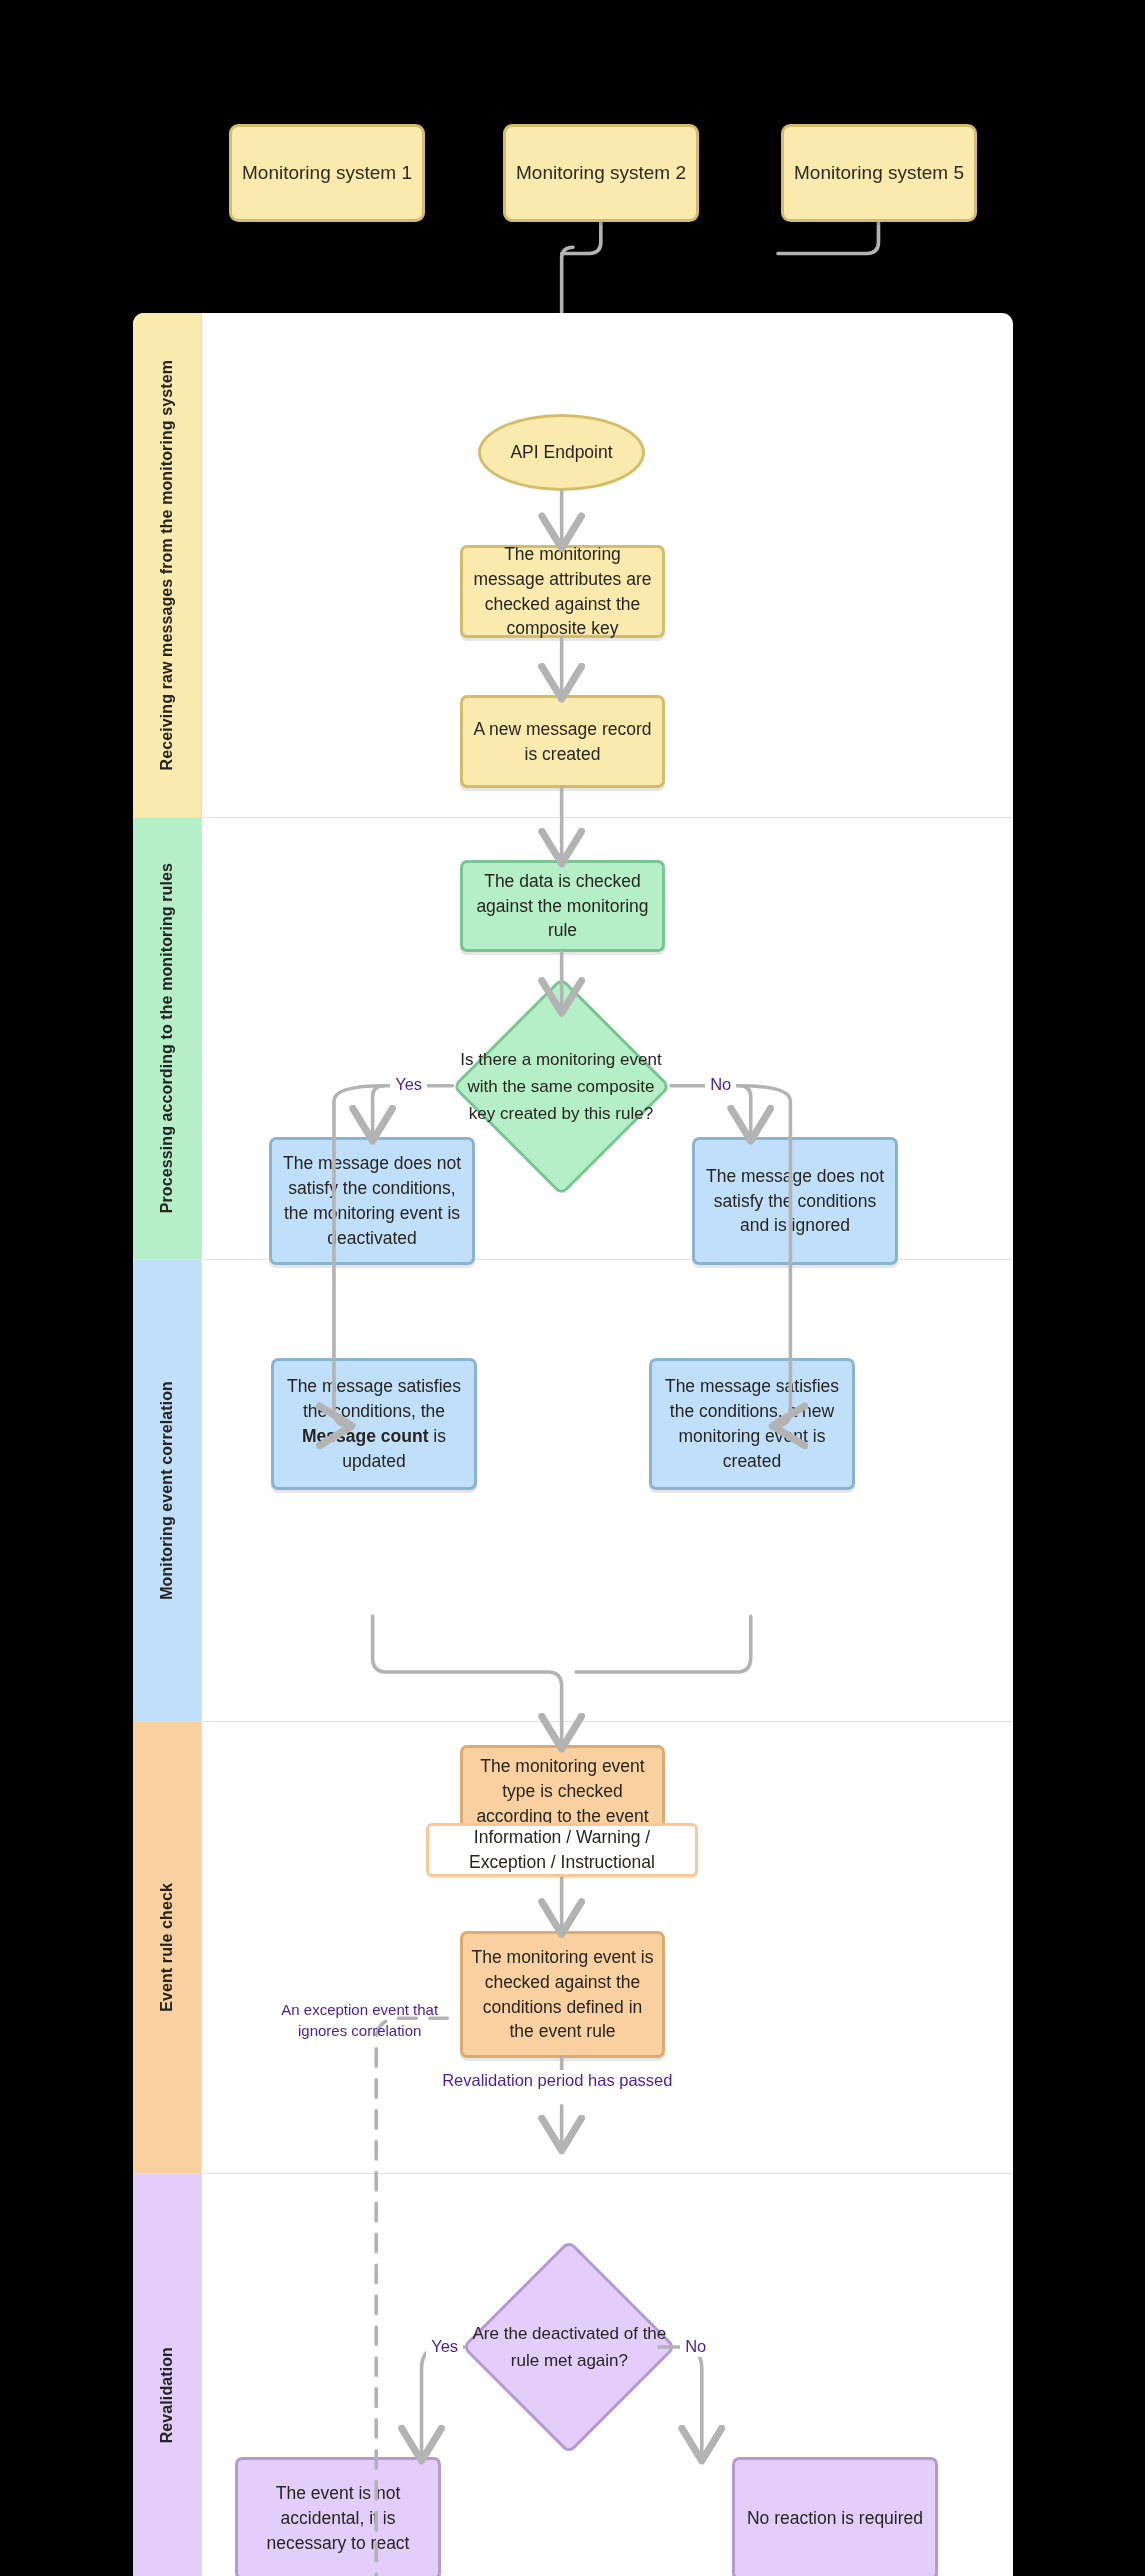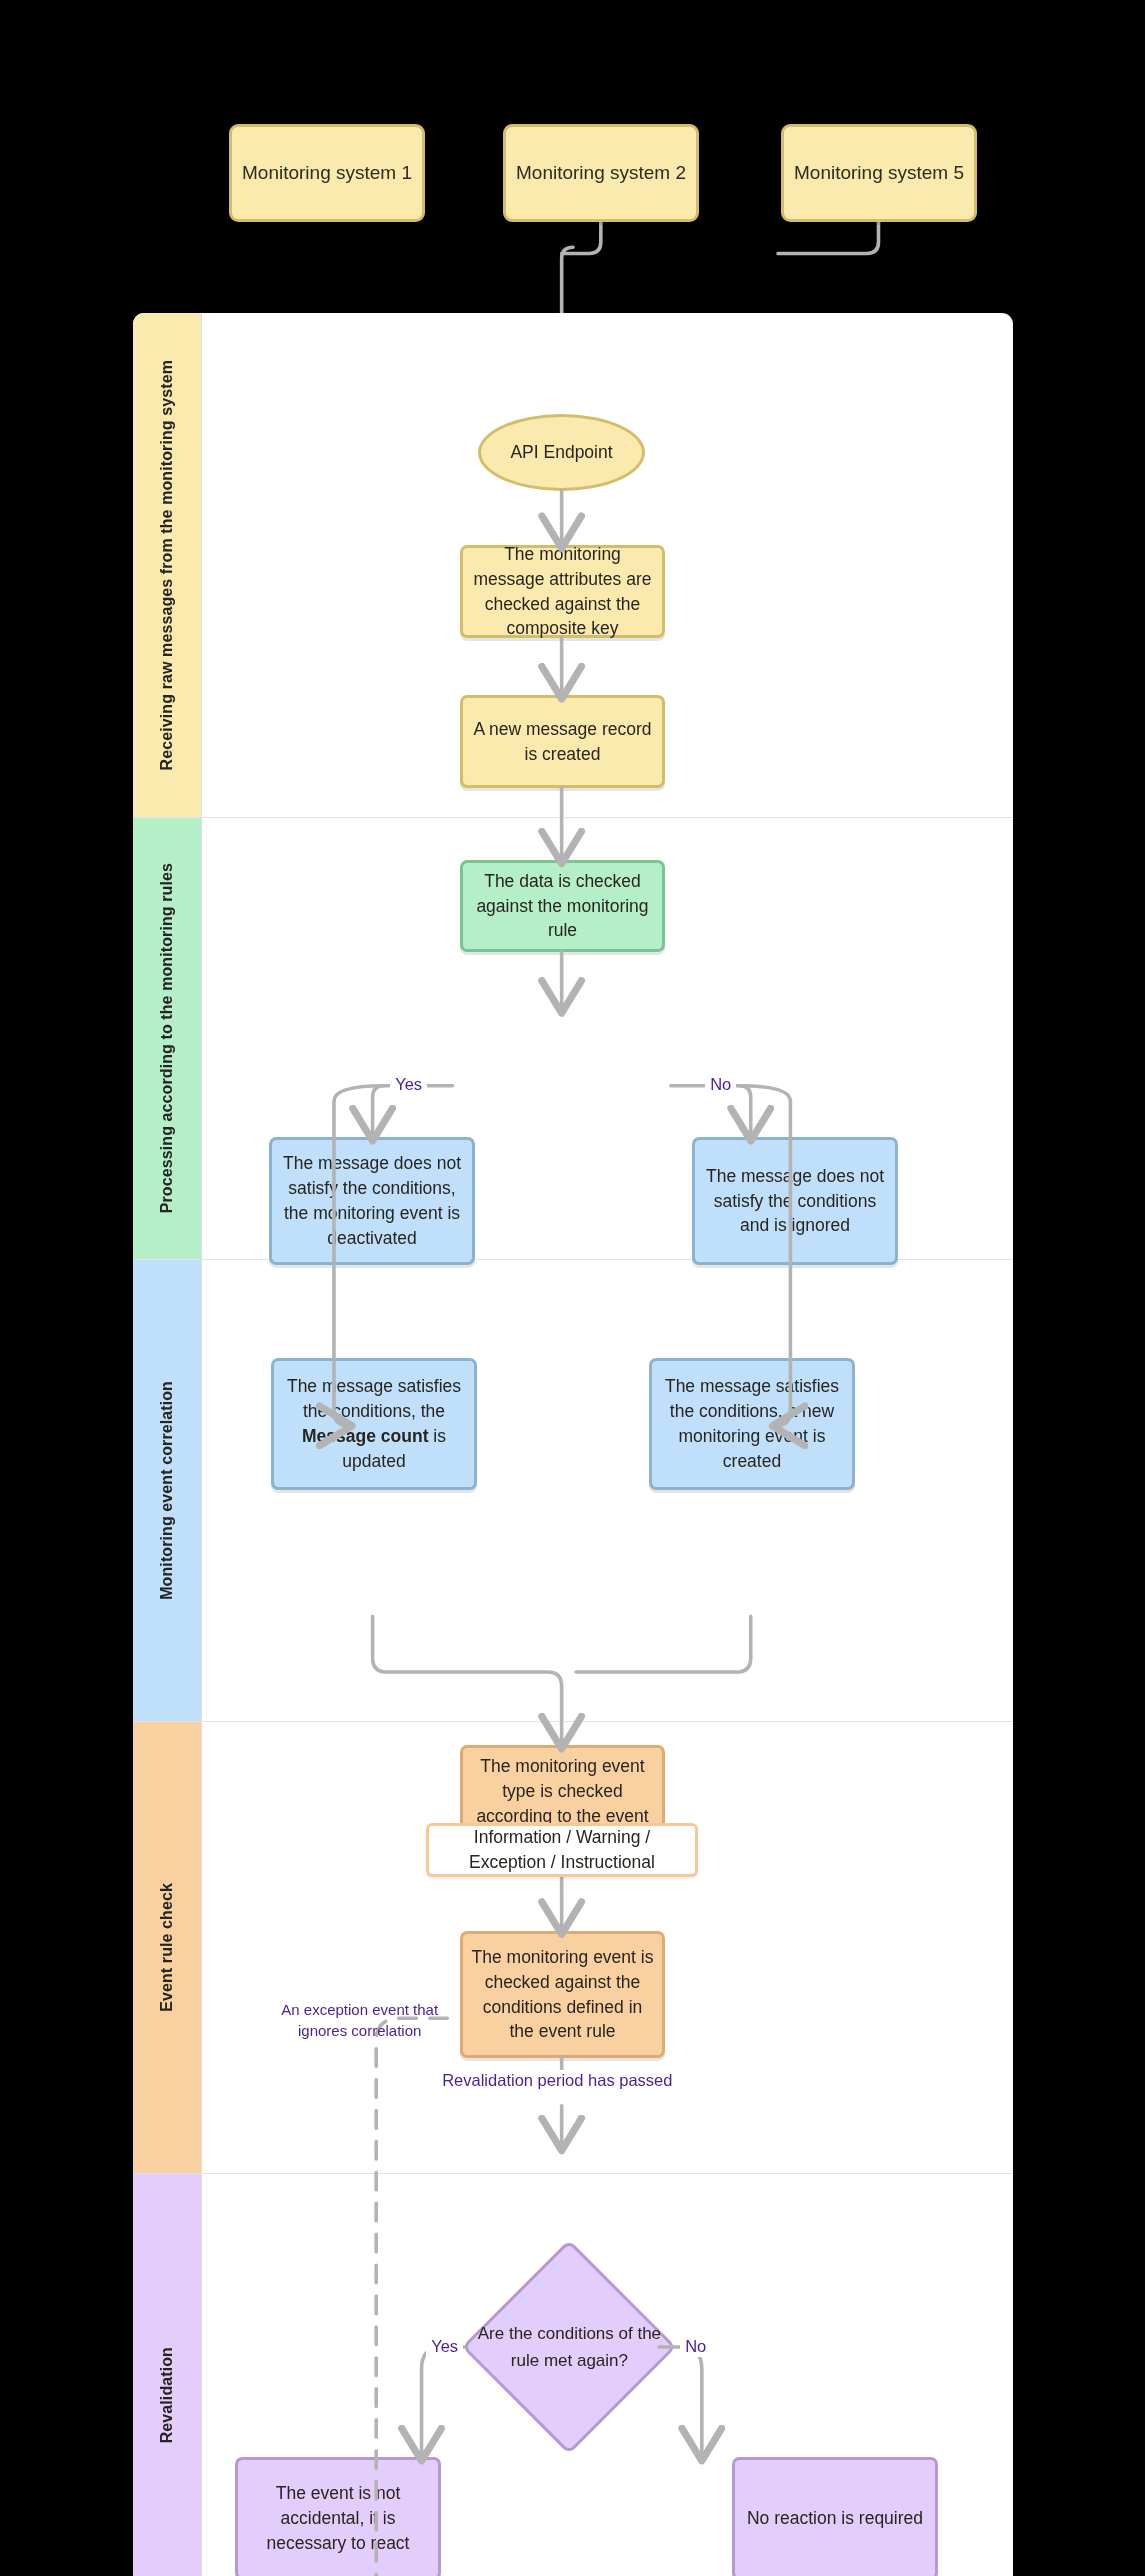--- a/index.html
+++ b/index.html
@@ -179,20 +179,24 @@
     </div>
 
     <div class="node rect t-yellow" style="left:327px;top:382px;width:205px;height:93px;">
       <span>A new message record is created</span>
     </div>
 
     <div class="node rect t-green" style="left:327px;top:547px;width:205px;height:92px;">
       <span>The data is checked against the monitoring rule</span>
     </div>
 
+    <div class="dia" style="left:351px;top:696px;width:155px;height:155px;">
+      <div class="shape" style="background:#b5efc8;border-color:#78c591;"></div>
+      <div class="lbl" style="width:216px;left:-31px;">Is there a monitoring event with the same composite key created by this rule?</div>
+    </div>
 
     <div class="elabel" style="left:257px;top:761px;">
       <span>Yes</span>
     </div>
     <div class="elabel" style="left:572px;top:761px;">
       <span>No</span>
     </div>
 
     <div class="node rect t-blue" style="left:136px;top:824px;width:206px;height:128px;">
       <span>The message does not satisfy the conditions, the monitoring event is deactivated</span>
@@ -227,21 +231,21 @@
     <div class="elabel" style="left:131px;top:1685px;width:181px;white-space:normal;text-align:center;font-size:15px;line-height:1.4;background:transparent;">
       <span>An exception event that ignores correlation</span>
     </div>
 
     <div class="elabel" style="left:304px;top:1757px;">
       <span>Revalidation period has passed</span>
     </div>
 
     <div class="dia" style="left:360px;top:1958px;width:152px;height:152px;">
       <div class="shape" style="background:#e3cdfb;border-color:#b59ad2;"></div>
-      <div class="lbl" style="width:196px;left:-21.6px;">Are the conditions of the rule met again?</div>
+      <div class="lbl" style="width:196px;left:-21.6px;">Are the deactivated of the rule met again?</div>
     </div>
 
     <div class="elabel" style="left:293px;top:2023px;">
       <span>Yes</span>
     </div>
     <div class="elabel" style="left:547px;top:2023px;">
       <span>No</span>
     </div>
 
     <div class="node rect t-purple" style="left:102px;top:2144px;width:206px;height:123px;">

